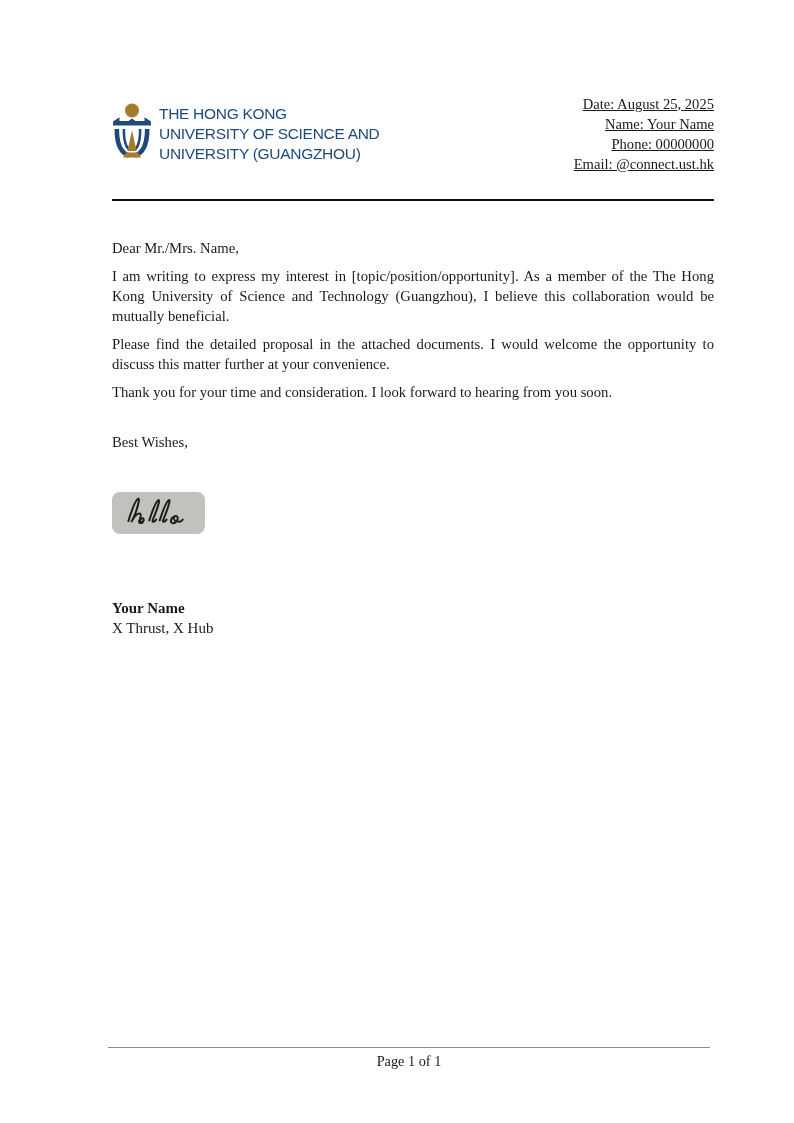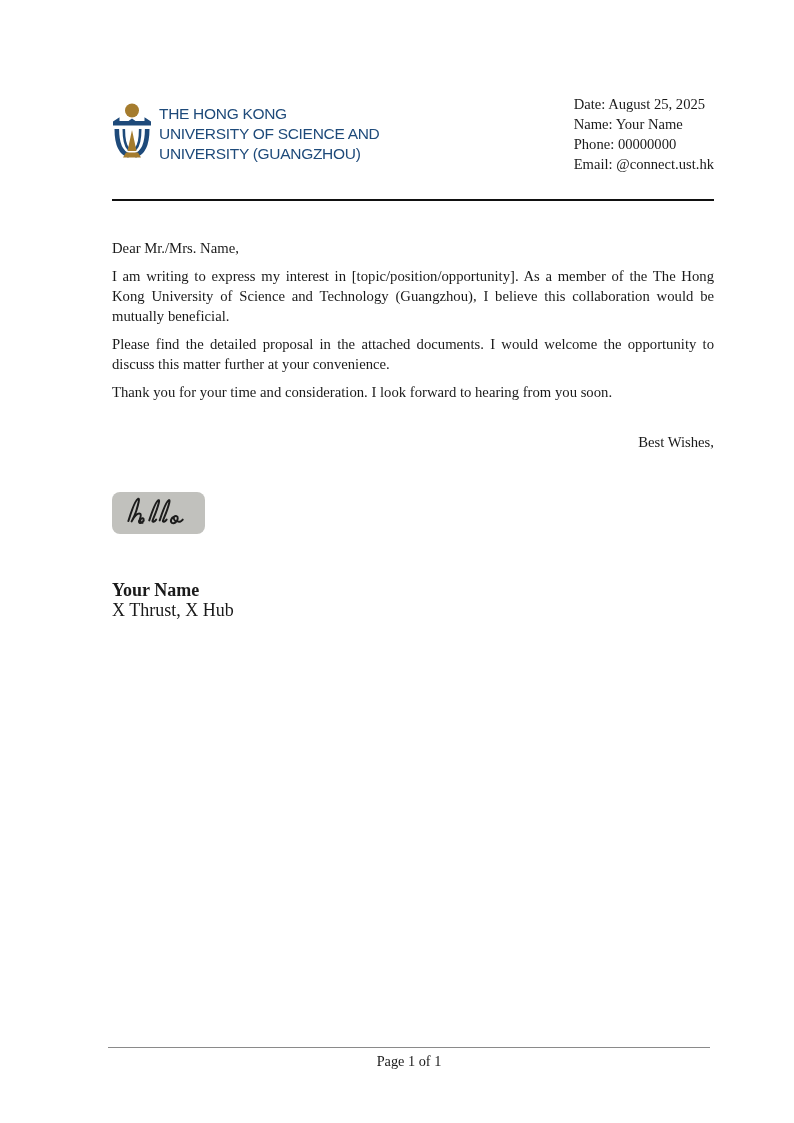--- a/index.html
+++ b/index.html
@@ -14,35 +14,35 @@
   }
   .content{position:absolute; left:112px; top:94px; width:602px;}
 
   
   .header{display:flex; justify-content:space-between; align-items:flex-start; height:72px;}
   .logo{display:flex; align-items:flex-start; gap:7px; margin-top:8px;}
   .logo-text{
     font-family:"Liberation Sans", sans-serif; font-size:15.5px; line-height:20px;
     letter-spacing:-0.3px; color:var(--navy); margin-top:2px; white-space:nowrap;
   }
-  .contact{font-size:14.6px; line-height:20px; text-align:left;}
+  .contact{font-size:14.6px; line-height:20px; text-align:right;text-decoration:underline;}
 
   .rule{margin-top:33px; border-top:2px solid var(--rule-color); width:100%;}
 
   .recipient{margin-top:47px; font-weight:bold; font-size:14.8px; line-height:20px;}
 
   .salutation{margin-top:37px; font-size:14.7px; line-height:20px;}
   .para{margin-top:8px; font-size:14.7px; line-height:20px; text-align:justify;}
-  .closing{margin-top:30px; font-size:14.7px; line-height:20px;text-align:right;}
+  .closing{margin-top:30px; font-size:14.7px; line-height:20px;}
 
   .signature-box{
     margin-top:40px; width:93px; height:42px; background:var(--signature-bg);
     border-radius:8px; display:flex; align-items:center; justify-content:center;
   }
-  .sender{margin-top:46px; font-size:18px; line-height:20px;font-family:Liberation Serif, serif;}
+  .sender{margin-top:64px; font-size:15px; line-height:20px;font-family:Liberation Serif, serif;}
   .sender .sender-name{font-weight:bold;}
 
   .footer{position:absolute; left:108px; top:1047px; width:602px; text-align:center;}
   .footer-rule{border-top:1px solid var(--footer-rule-color); width:100%;}
   .footer-text{margin-top:4px; font-size:14.3px; line-height:18px;}
 </style>
 </head>
 <body>
 
 <div class="page">

